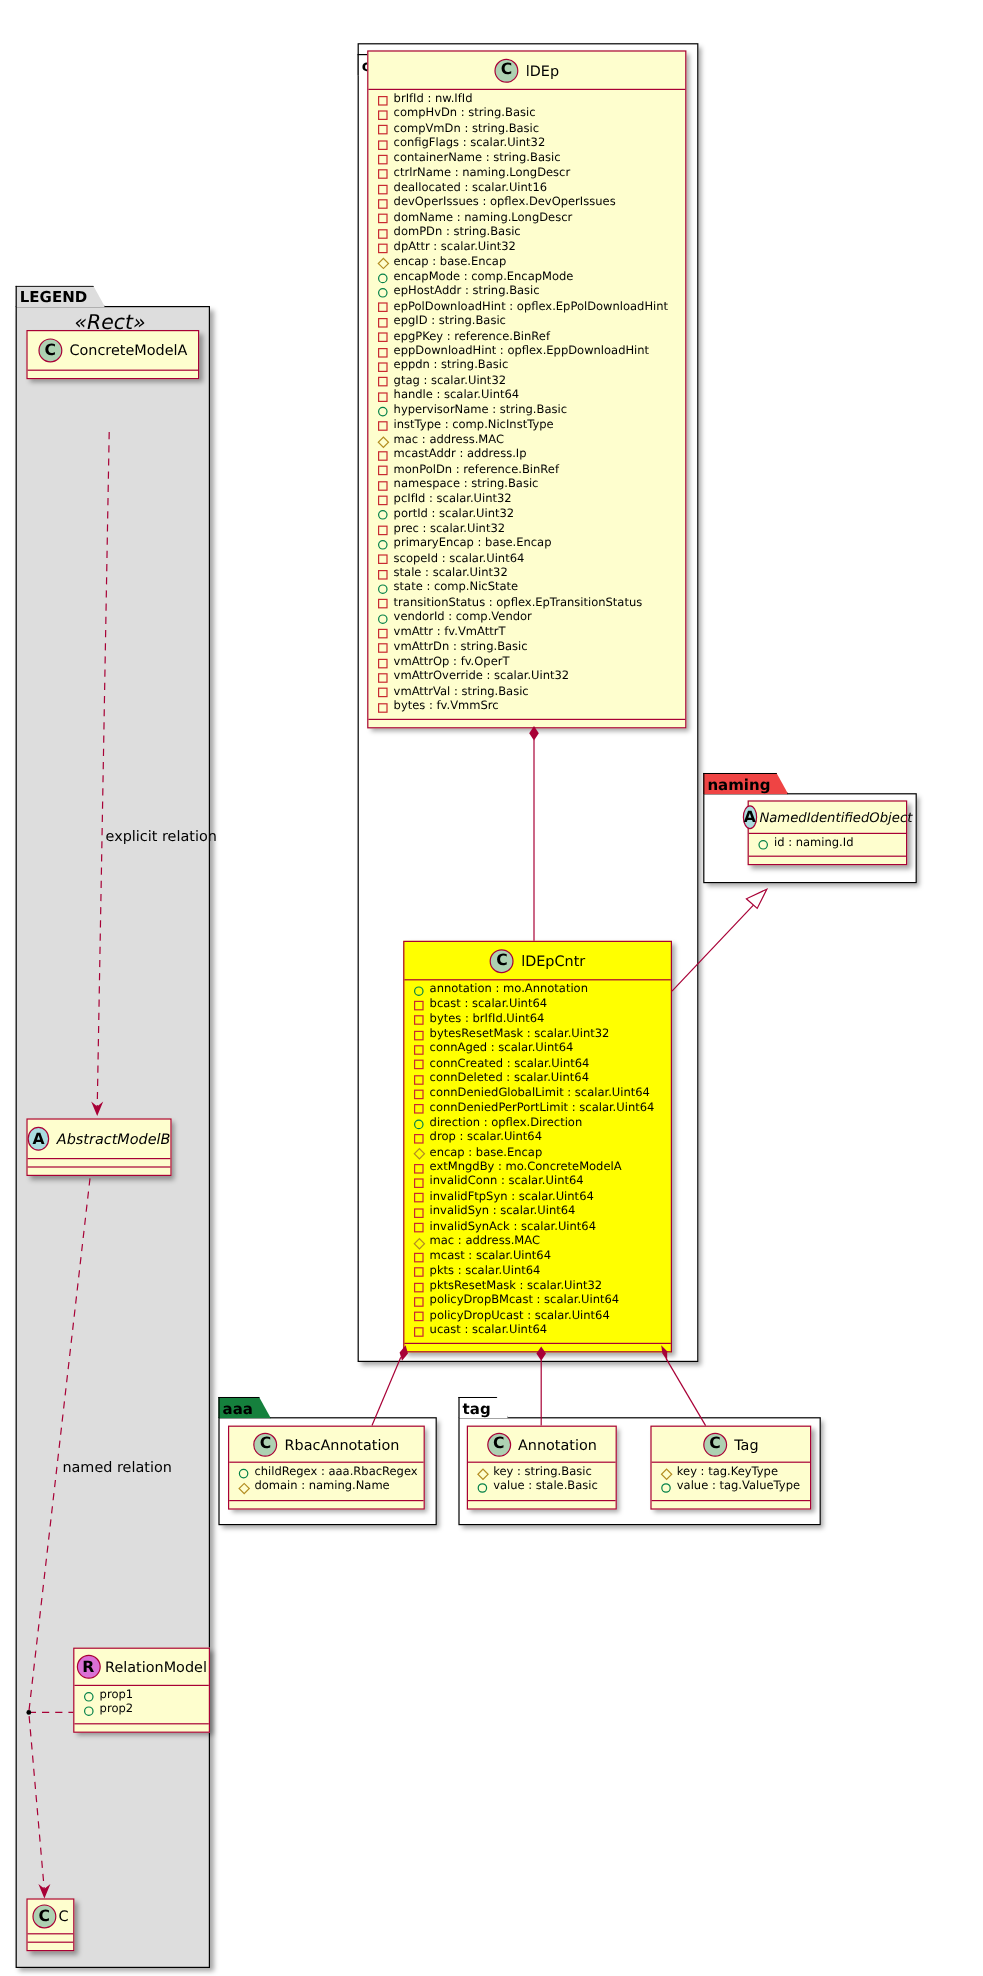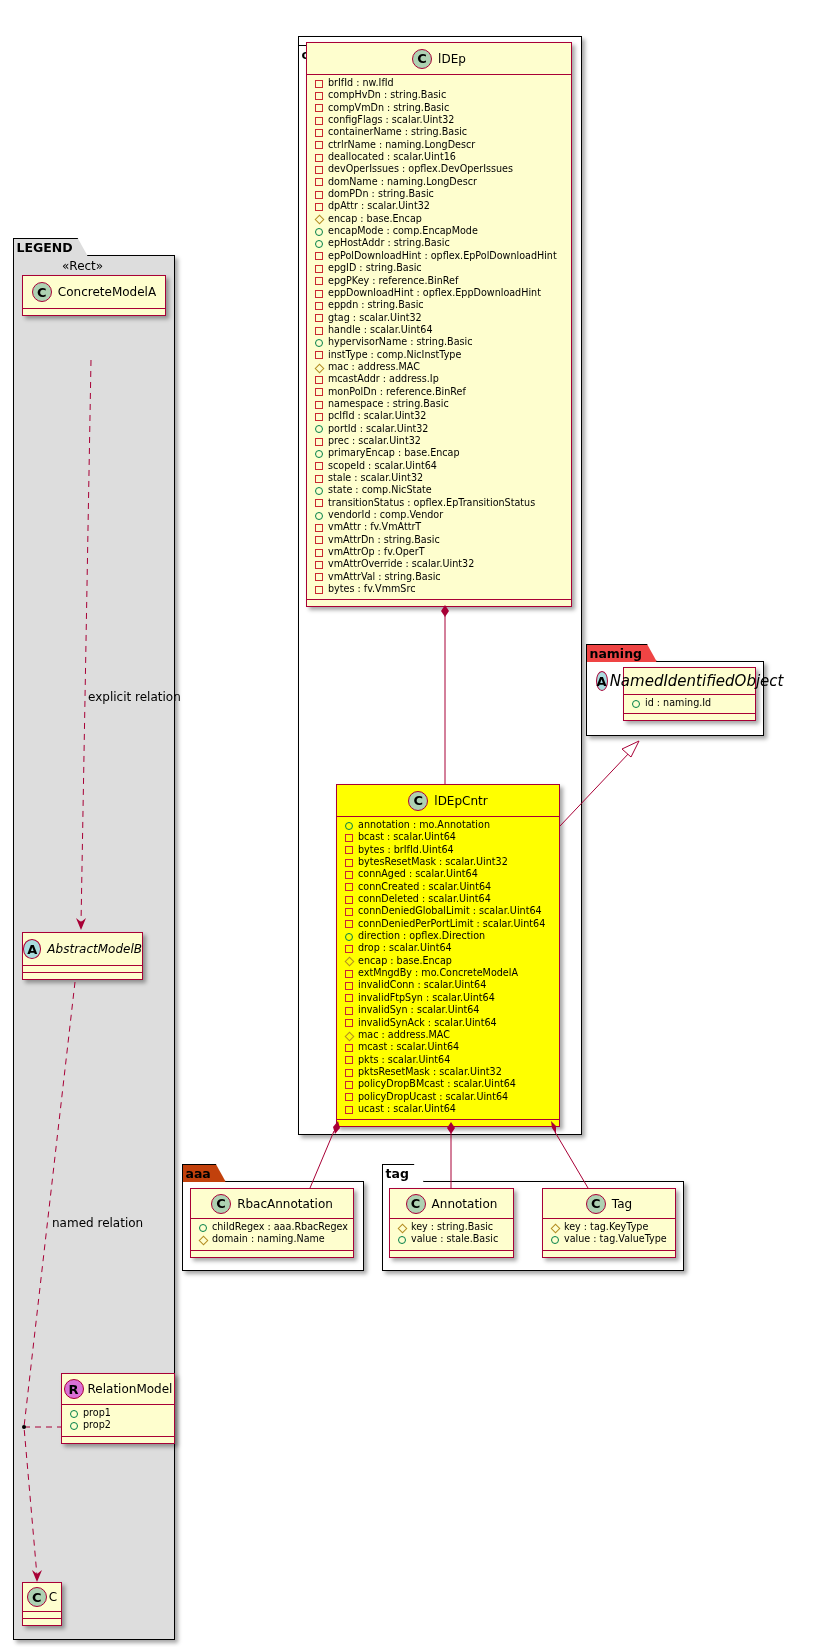--- a/index.html
+++ b/index.html
@@ -26,21 +26,21 @@
   .attr { font-size: 9.6px; line-height: 12.35px; white-space: nowrap; display: flex; align-items: center; }
   .vis { width: 9px; height: 9px; margin-right: 5px; display: inline-block; position: relative; flex: none; }
   .vis.priv::before { content:""; position:absolute; left:1px; top:1px; width:6px; height:6px; border:1px solid #c82930; }
   .vis.pub::before { content:""; position:absolute; left:1px; top:1px; width:6px; height:6px; border:1px solid #038048; border-radius:50%; }
   .vis.prot::before { content:""; position:absolute; left:2px; top:2px; width:5px; height:5px; border:1px solid #b38d22; transform: rotate(45deg); }
   .vis.pkgv::before { content:""; position:absolute; left:0px; top:1px; width:0; height:0;
                       border-left:4.5px solid transparent; border-right:4.5px solid transparent; border-bottom:7px solid #1963a0; }
   .vis.pkgv::after { content:""; position:absolute; left:1.6px; top:3px; width:0; height:0;
                      border-left:2.9px solid transparent; border-right:2.9px solid transparent; border-bottom:4.5px solid #fefece; }
   .meth { height: 6px; }
-  .stereo { position: absolute; font-size: 12px; }
+  .stereo { position: absolute; font-style: italic; font-size: 17px; }
   .lbl { position: absolute; font-size: 12px; white-space: nowrap; }
   svg.links { position: absolute; left: 0; top: 0; }
 </style>
 </head>
 <body>
 
 <div class="pkg" style="left:13px; top:255px; width:160px; height:1383px; background:#dddddd;">
   <div class="pkg-tab" style="background:#dddddd;">LEGEND</div>
 </div>
 <div class="stereo" style="left:62px; top:259px;">«Rect»</div>
@@ -381,33 +381,33 @@
   <div class="meth"></div>
 </div>
 
 <div class="pkg" style="left:586px; top:661px; width:176px; height:73px; background:#ffffff;">
   <div class="pkg-tab" style="background:#ef4444;">naming</div>
 </div>
 
 <div class="cls" style="left:623px; top:667px; width:133px;">
   <div class="cls-head" style="height:26px; gap:2px;">
     <span class="badge a">A</span>
-    <span class="nm it" style="font-size:15px;">NamedIdentifiedObject</span>
+    <span class="nm it" style="font-size:11px;">NamedIdentifiedObject</span>
   </div>
   <div class="attrs">
       <div class="attr">
         <span class="vis pub"></span>
         <span>id : naming.Id</span>
       </div>
     </div>
   <div class="meth"></div>
 </div>
 
 <div class="pkg" style="left:182px; top:1181px; width:180px; height:88px; background:#ffffff;">
-  <div class="pkg-tab" style="background:#c2410c;">aaa</div>
+  <div class="pkg-tab" style="background:#15803d;">aaa</div>
 </div>
 <div class="cls" style="left:190px; top:1188px; width:164px;">
   <div class="cls-head" style="height:29px;">
     <span class="badge c">C</span>
     <span class="nm">RbacAnnotation</span>
   </div>
   <div class="attrs">
       <div class="attr">
         <span class="vis pub"></span>
         <span>childRegex : aaa.RbacRegex</span>

